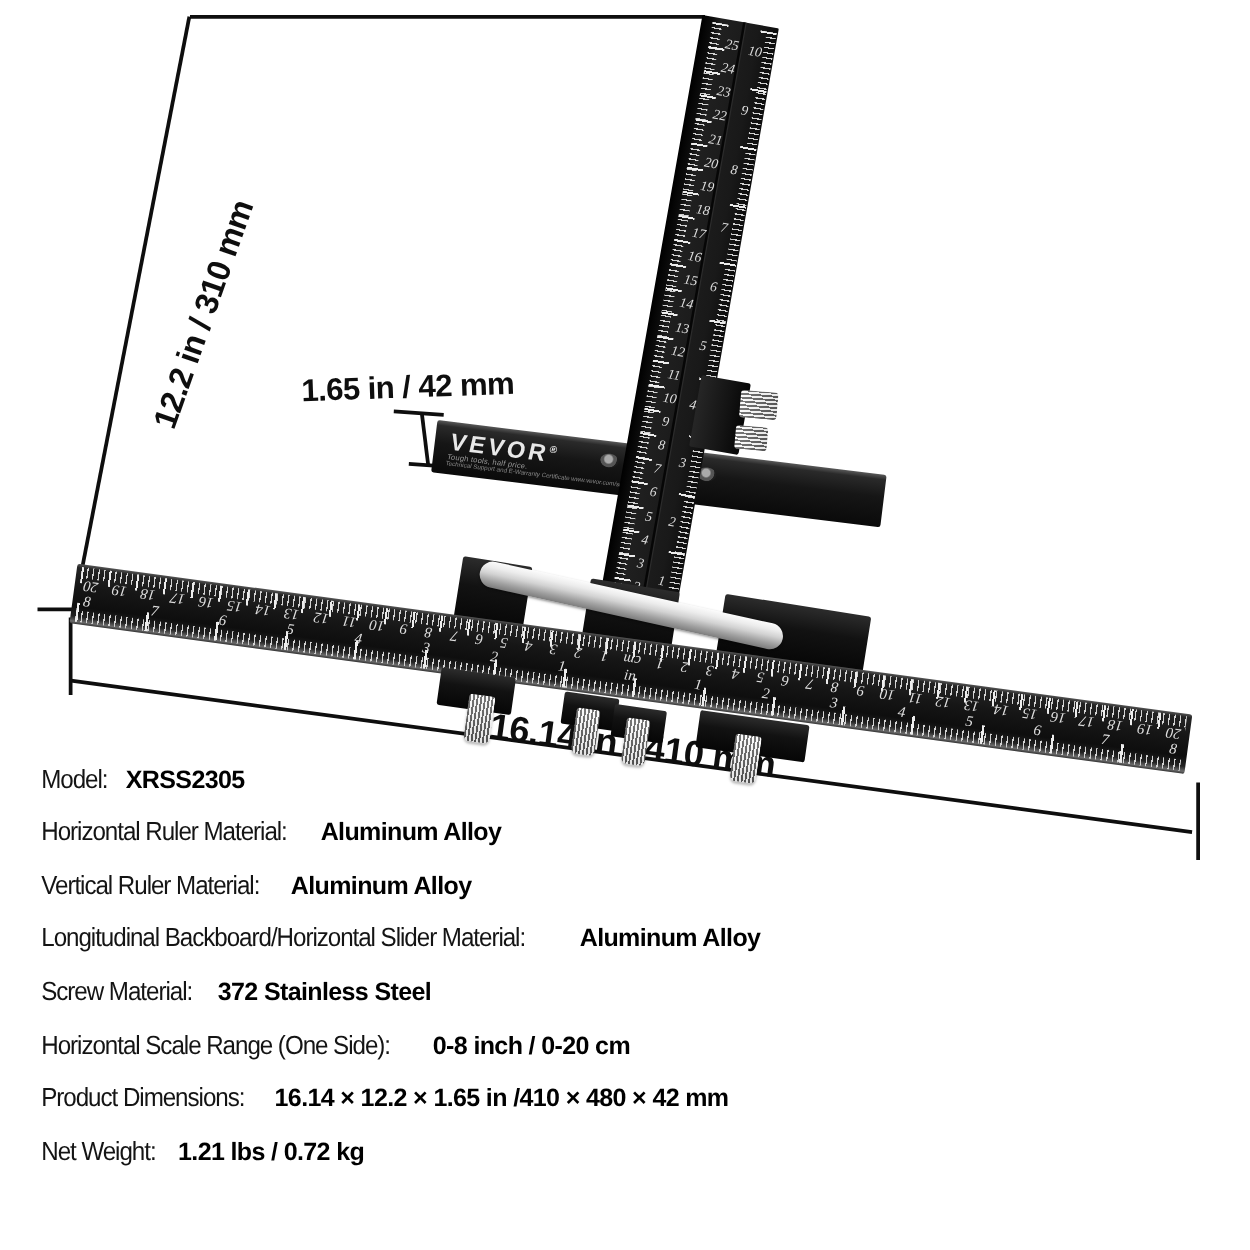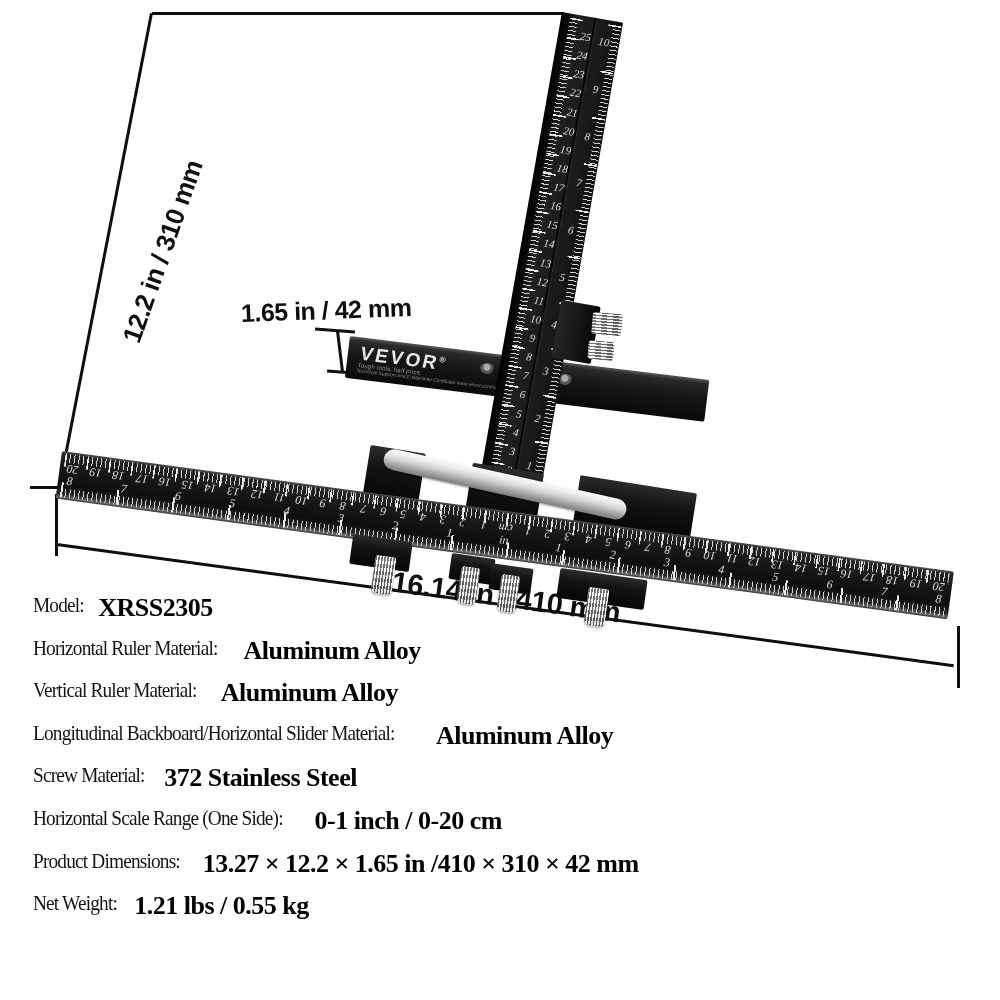--- a/index.html
+++ b/index.html
@@ -104,23 +104,23 @@
            background:repeating-linear-gradient(90deg,rgba(40,40,40,.6) 0 1.5px,rgba(255,255,255,.75) 1.5px 3px),
                       linear-gradient(180deg,#f0f0f0,#8d8d8d);
            box-shadow:0 2px 2px rgba(0,0,0,.25);}
   .screw-s1{left:373px;top:556px;width:21px;height:38px;transform:rotate(8deg);}
   .screw-s2{left:459px;top:567px;width:19px;height:37px;transform:rotate(8deg);}
   .screw-s3{left:499px;top:575px;width:19px;height:37px;transform:rotate(8deg);}
   .screw-s4{left:586px;top:588px;width:21px;height:38px;transform:rotate(8deg);}
 
   
   .spec-list{left:33px;top:593px;z-index:9;}
-  .spec-row{display:flex;align-items:flex-start;height:42.6px;white-space:nowrap;font-family:Liberation Serif, serif;}
+  .spec-row{display:flex;align-items:flex-end;height:42.6px;white-space:nowrap;}
   .spec-label{font-size:21px;color:#141414;letter-spacing:-0.9px;transform:scaleX(.92);transform-origin:0 100%;}
-  .spec-value{font-size:26px;font-weight:bold;color:#000;letter-spacing:-0.5px;margin-left:10px;}
+  .spec-value{font-size:20px;font-weight:bold;color:#000;letter-spacing:-0.5px;margin-left:10px;}
 </style>
 </head>
 <body>
 
 <div id="canvas">
 
   <div class="abs dim-line top-ext-line"></div>
   <div class="abs dim-line left-dim-line"></div>
   <div class="abs dim-line left-dim-tick-bottom"></div>
   <div class="abs left-dim-label">12.2 in / 310 mm</div>
@@ -294,25 +294,25 @@
       <div class="spec-row">
       <span class="spec-label">Longitudinal Backboard/Horizontal Slider Material:</span>
       <span class="spec-value">Aluminum Alloy</span>
     </div>
       <div class="spec-row">
       <span class="spec-label">Screw Material:</span>
       <span class="spec-value">372 Stainless Steel</span>
     </div>
       <div class="spec-row">
       <span class="spec-label">Horizontal Scale Range (One Side):</span>
-      <span class="spec-value">0-1 inch / 0-20 cm</span>
+      <span class="spec-value">0-8 inch / 0-20 cm</span>
     </div>
       <div class="spec-row">
       <span class="spec-label">Product Dimensions:</span>
-      <span class="spec-value">13.27 × 12.2 × 1.65 in /410 × 310 × 42 mm</span>
+      <span class="spec-value">16.14 × 12.2 × 1.65 in /410 × 480 × 42 mm</span>
     </div>
       <div class="spec-row">
       <span class="spec-label">Net Weight:</span>
-      <span class="spec-value">1.21 lbs / 0.55 kg</span>
+      <span class="spec-value">1.21 lbs / 0.72 kg</span>
     </div>
     </div>
 
 </div>
 
 </body></html>

